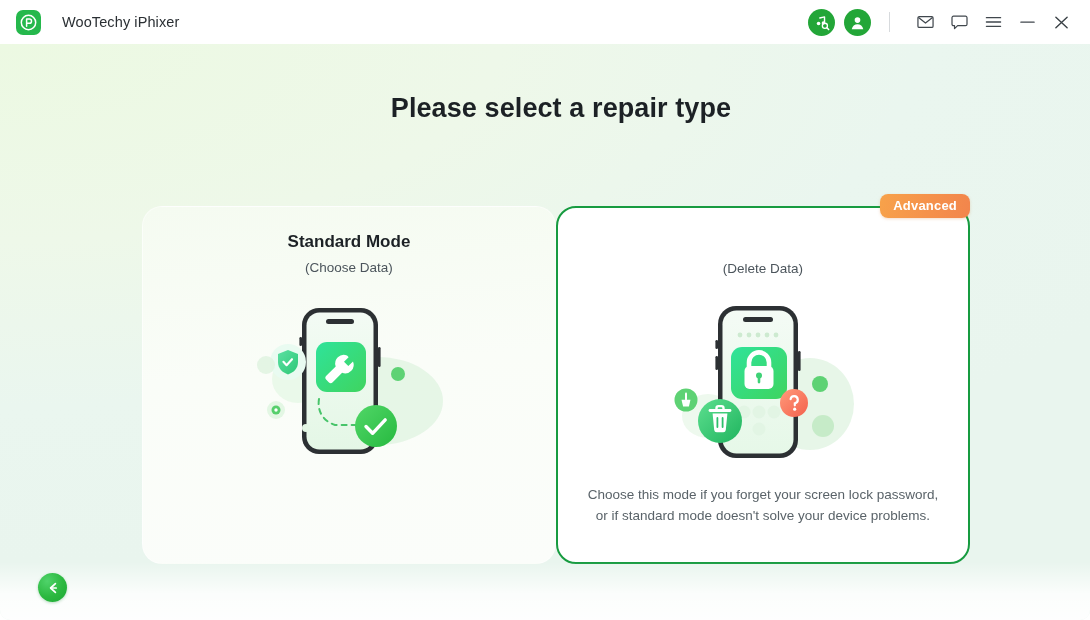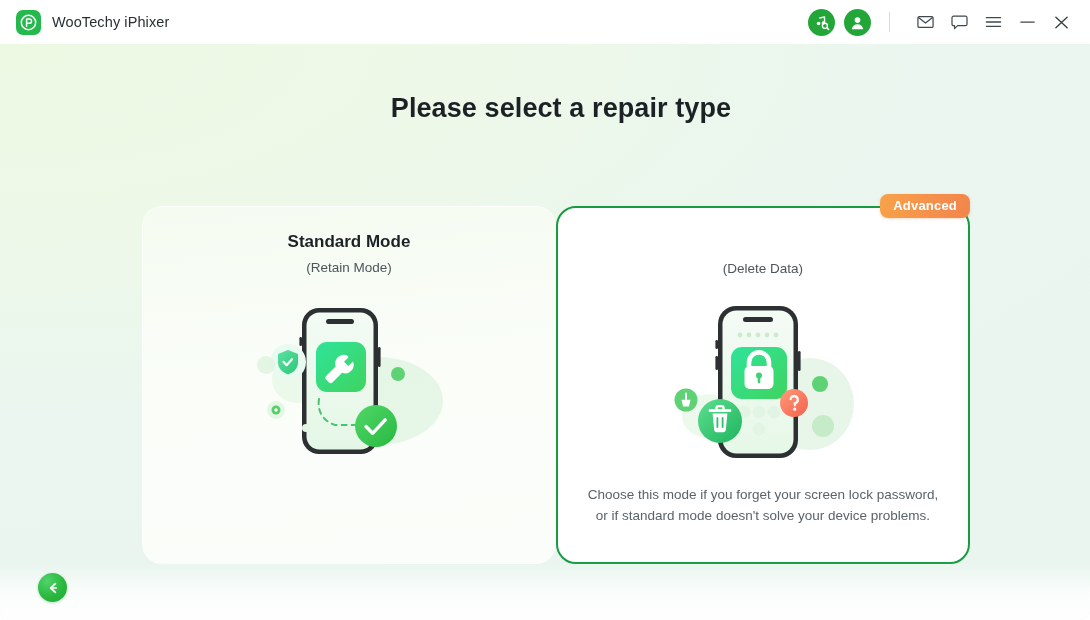--- a/index.html
+++ b/index.html
@@ -19,21 +19,21 @@
 
   
   .titlebar {
     position: absolute; top: 0; left: 0;
     width: 1090px; height: 44px;
     background: #ffffff;
     display: flex; align-items: center;
     padding: 0 14px 0 16px;
     z-index: 20;
   }
-  .brand { display: flex; align-items: center; gap: 11px; }
+  .brand { display: flex; align-items: center; gap: 21px; }
   .logo {
     width: 25px; height: 25px; border-radius: 7px;
     background: #25b84c;
     display: flex; align-items: center; justify-content: center;
   }
   .logo svg { display: block; }
   .brand-name {
     font-size: 14.5px; color: #2a2f33; letter-spacing: .1px;
   }
   .tb-right {
@@ -201,21 +201,21 @@
   </div>
 
   <div class="page">
 
     <div class="page-title">Please select a repair type</div>
 
     <div class="cards">
 
       <div class="card card--standard">
         <div class="card-title">Standard Mode</div>
-        <div class="card-sub">(Retain Mode)</div>
+        <div class="card-sub">(Choose Data)</div>
 
         <div class="art">
           <svg width="205" height="172" viewBox="0 0 205 172">
             <defs>
               <linearGradient id="sgWrench" x1="0" y1="0" x2="1" y2="1">
                 <stop offset="0" stop-color="#2fe39a"></stop>
                 <stop offset="1" stop-color="#3fd45f"></stop>
               </linearGradient>
               <linearGradient id="sgScreen" x1="0.5" y1="0" x2="0.5" y2="1">
                 <stop offset="0" stop-color="#f3fbf4"></stop>

